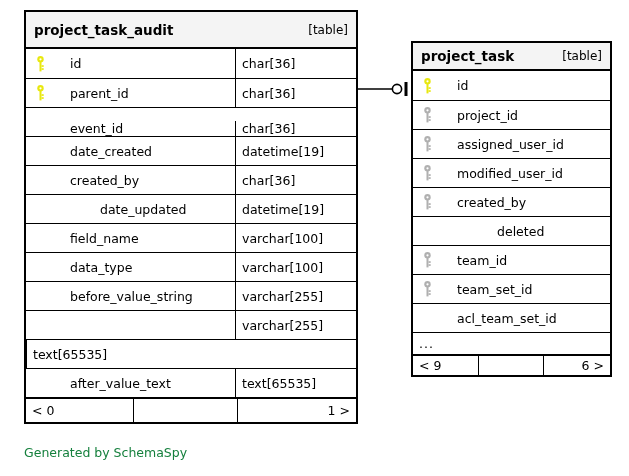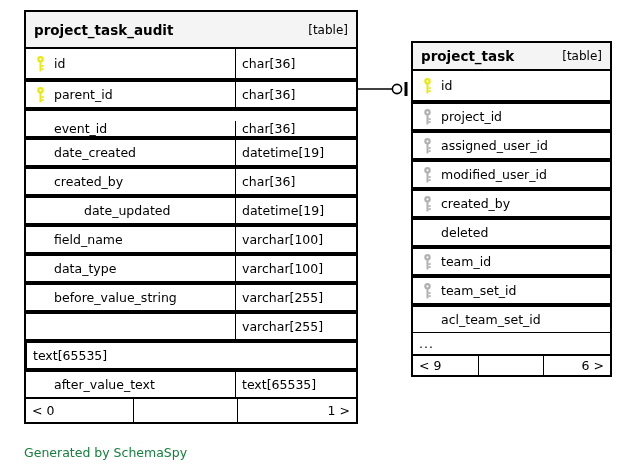--- a/index.html
+++ b/index.html
@@ -39,34 +39,35 @@
   }
   .er-kind {
     font-size: 12px;
     color: #000000;
     white-space: nowrap;
   }
 
   .er-row {
     display: flex;
     box-sizing: border-box;
-    border-top: 4px solid #000000;
+    border-top: 1px solid #000000;
     background: #ffffff;
   }
   .er-row:first-child { border-top: none; }
 
   .cell-name {
     display: flex;
     align-items: center;
     box-sizing: border-box;
     padding-left: 6px;
     font-size: 12.5px;
     color: #000000;
     white-space: nowrap;
     overflow: hidden;
+    gap: 16px;
   }
   .cell-type {
     display: flex;
     align-items: center;
     box-sizing: border-box;
     border-left: 1px solid #000000;
     padding-left: 6px;
     font-size: 12.5px;
     color: #000000;
     white-space: nowrap;
@@ -340,21 +341,21 @@
               <circle cx="4.5" cy="3.3" r="1.1" fill="#ffffff"></circle>
               <rect x="3.5" y="5.4" width="2" height="10" fill="#b0b0b0"></rect>
               <rect x="5.5" y="9.2" width="2.2" height="1.7" fill="#b0b0b0"></rect>
               <rect x="5.5" y="12.2" width="2.2" height="1.7" fill="#b0b0b0"></rect>
             </svg>
           </span>
           <span class="fieldname">created_by</span>
         </div>
       </div>
       <div class="er-row" style="height:29px;">
-        <div class="cell-name" style="width:170px;">
+        <div class="cell-name" style="width:170px;margin-left:40px;">
           <span class="keyslot"></span>
           <span class="fieldname">deleted</span>
         </div>
       </div>
       <div class="er-row" style="height:29px;">
         <div class="cell-name" style="width:197px;">
           <span class="keyslot">
             <svg width="9" height="16" viewBox="0 0 9 16">
               <circle cx="4.5" cy="3.3" r="3.2" fill="#b0b0b0"></circle>
               <circle cx="4.5" cy="3.3" r="1.1" fill="#ffffff"></circle>

